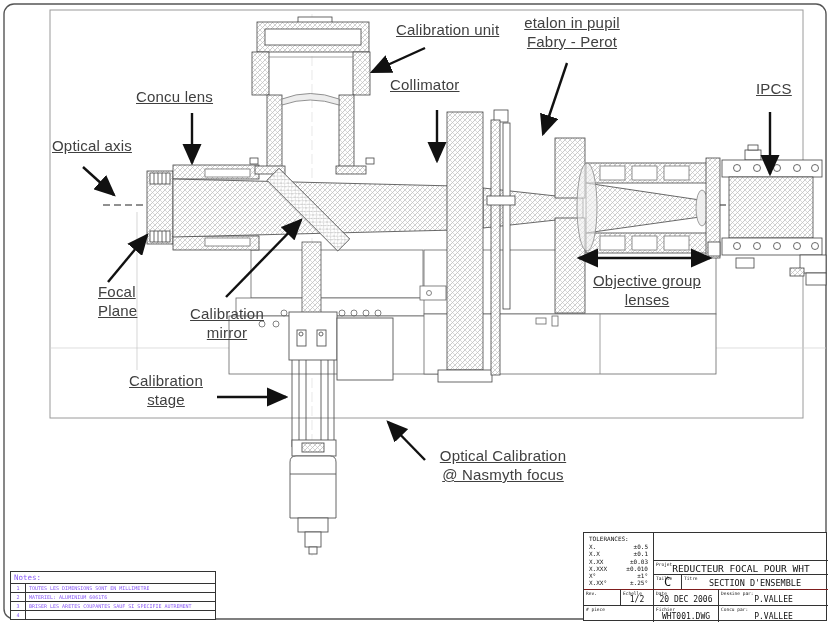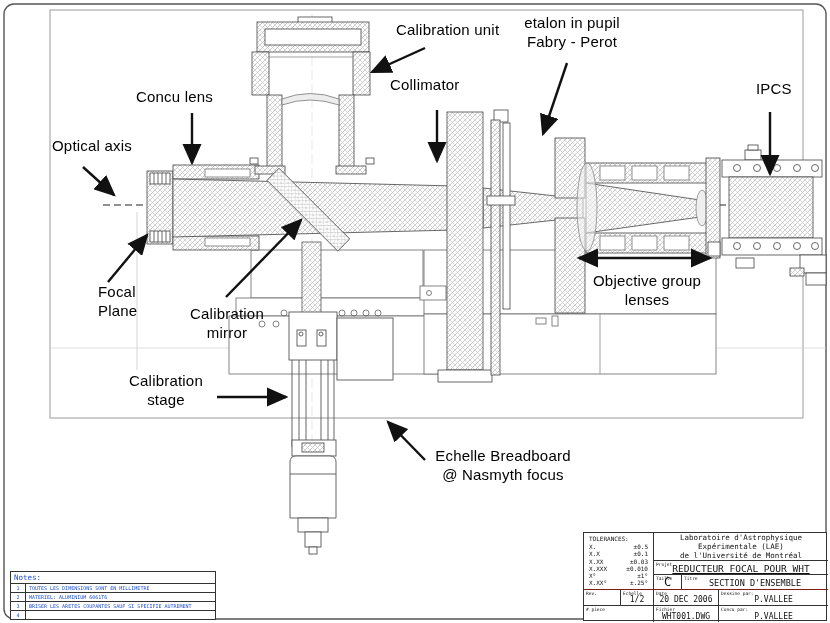--- a/index.html
+++ b/index.html
@@ -1,41 +1,41 @@
 <!DOCTYPE html>
 <html><head>
 <meta charset="utf-8">
 <style>
   html,body{margin:0;padding:0;}
   body{width:830px;height:623px;position:relative;background:#fff;overflow:hidden;
        font-family:"Liberation Sans",sans-serif;color:#111;}
   svg.draw{position:absolute;left:0;top:0;}
-  .lbl{position:absolute;font-size:15px;line-height:19px;letter-spacing:.2px;color:#000000;}
+  .lbl{position:absolute;font-size:15px;line-height:19px;letter-spacing:.2px;color:#404040;text-decoration:underline;}
   .center{text-align:center;}
   
   .notes{position:absolute;left:10px;top:571px;width:206px;border:1px solid #333;background:#fff;
-         font-family:"DejaVu Sans Mono",monospace;color:#1d4ed8;box-sizing:border-box;}
+         font-family:"DejaVu Sans Mono",monospace;color:#8b5cf6;box-sizing:border-box;}
   .notes-title{font-size:7.5px;padding:1px 3px;border-bottom:1px solid #333;}
   .notes-row{display:flex;border-bottom:1px solid #333;height:8px;align-items:center;}
   .notes-row:last-child{border-bottom:none;}
   .notes-num{width:14px;border-right:1px solid #333;font-size:5px;height:100%;
              display:flex;align-items:center;justify-content:center;flex:none;}
   .notes-text{font-size:5px;padding-left:3px;white-space:nowrap;overflow:hidden;}
   
   .tb{position:absolute;left:583px;top:532px;width:244px;height:89px;border:1px solid #333;
       font-family:"DejaVu Sans Mono",monospace;color:#111;background:#fff;box-sizing:border-box;}
   .tb .cell{position:absolute;box-sizing:border-box;}
   .tb-lbl{position:absolute;top:1px;left:2px;font-size:4.5px;white-space:nowrap;}
   .tb-val{position:absolute;left:0;right:0;bottom:1px;text-align:center;font-size:8px;white-space:nowrap;}
   .tolbox{left:0;top:0;width:70px;height:56px;border-right:1px solid #333;padding:2px 5px;}
   .tol-title{font-size:6px;margin-bottom:1px;}
   .tol-row{display:flex;justify-content:space-between;font-size:6px;line-height:7.3px;}
   .orgbox{left:70px;top:0;width:174px;height:27px;text-align:center;font-size:7.5px;line-height:8.8px;padding-top:1px;}
   .projbox{left:70px;top:27px;width:174px;height:14px;border-top:1px solid #333;}
-  .projbox .tb-val{font-size:9.5px;bottom:0;text-decoration:underline;}
+  .projbox .tb-val{font-size:9.5px;bottom:0;}
   .sizebox{left:70px;top:41px;width:28px;height:15px;border-top:1px solid #333;border-right:1px solid #333;}
   .sizebox .tb-val{font-size:12px;bottom:0;}
   .titrebox{left:98px;top:41px;width:146px;height:15px;border-top:1px solid #333;}
   .titrebox .tb-val{font-size:8.5px;}
   .r1{top:56px;height:16px;border-top:1px solid #7f1d1d;}
   .r2{top:72px;height:17px;border-top:1px solid #333;}
   .br{border-right:1px solid #333;}
 </style>
 </head>
 <body>
@@ -253,21 +253,21 @@
   <span style="display:block">Calibration</span>
   <span style="display:block">stage</span>
 </div>
 
 <div class="lbl center" style="left:577px;top:271px;width:140px;text-align:center;">
   <span style="display:block">Objective group</span>
   <span style="display:block">lenses</span>
 </div>
 
 <div class="lbl center" style="left:428px;top:446px;width:150px;">
-  <span style="display:block">Echelle Breadboard</span>
+  <span style="display:block">Optical Calibration</span>
   <span style="display:block">@ Nasmyth focus</span>
 </div>
 
 <div class="notes">
   <div class="notes-title">Notes:</div>
   <div class="notes-row">
     <div class="notes-num">1</div>
     <div class="notes-text">TOUTES LES DIMENSIONS SONT EN MILLIMETRE</div>
   </div>
   <div class="notes-row">
@@ -307,25 +307,20 @@
     <div class="tol-row">
       <span>X°</span>
       <span>±1°</span>
     </div>
     <div class="tol-row">
       <span>X.XX°</span>
       <span>±.25°</span>
     </div>
   </div>
 
-  <div class="cell orgbox">
-    <div>Laboratoire d'Astrophysique</div>
-    <div>Expérimentale (LAE)</div>
-    <div>de l'Université de Montréal</div>
-  </div>
 
   <div class="cell projbox">
     <span class="tb-lbl">Projet</span>
     <div class="tb-val">REDUCTEUR FOCAL POUR WHT</div>
   </div>
 
   <div class="cell sizebox">
     <span class="tb-lbl">Taille</span>
     <div class="tb-val">C</div>
   </div>

